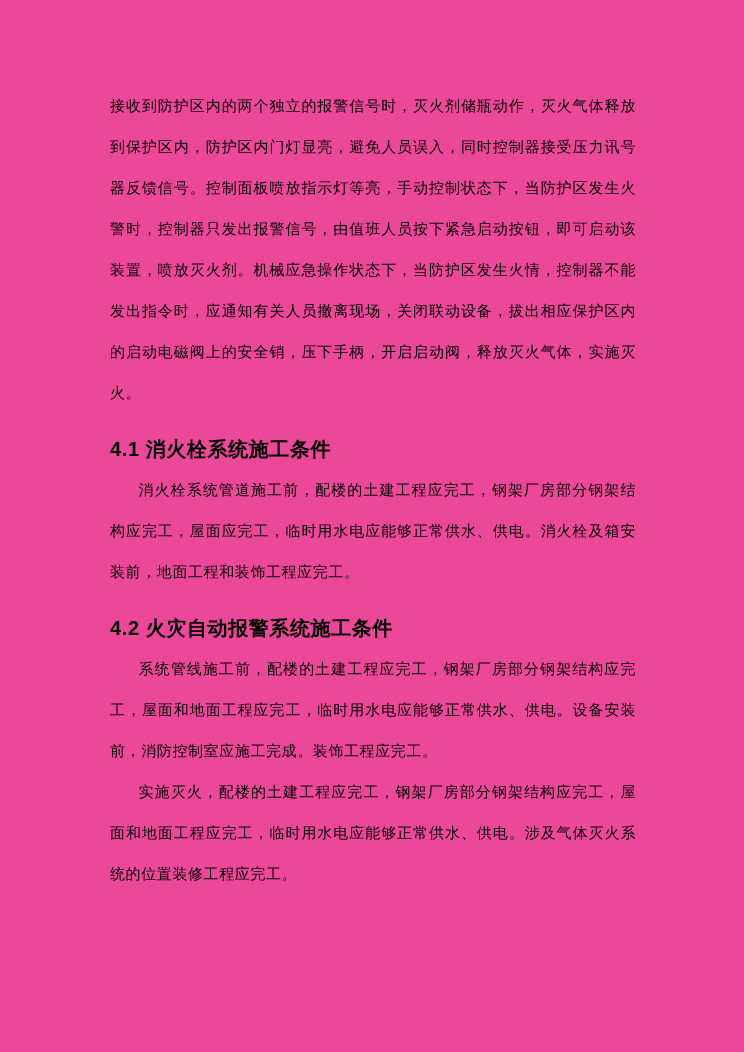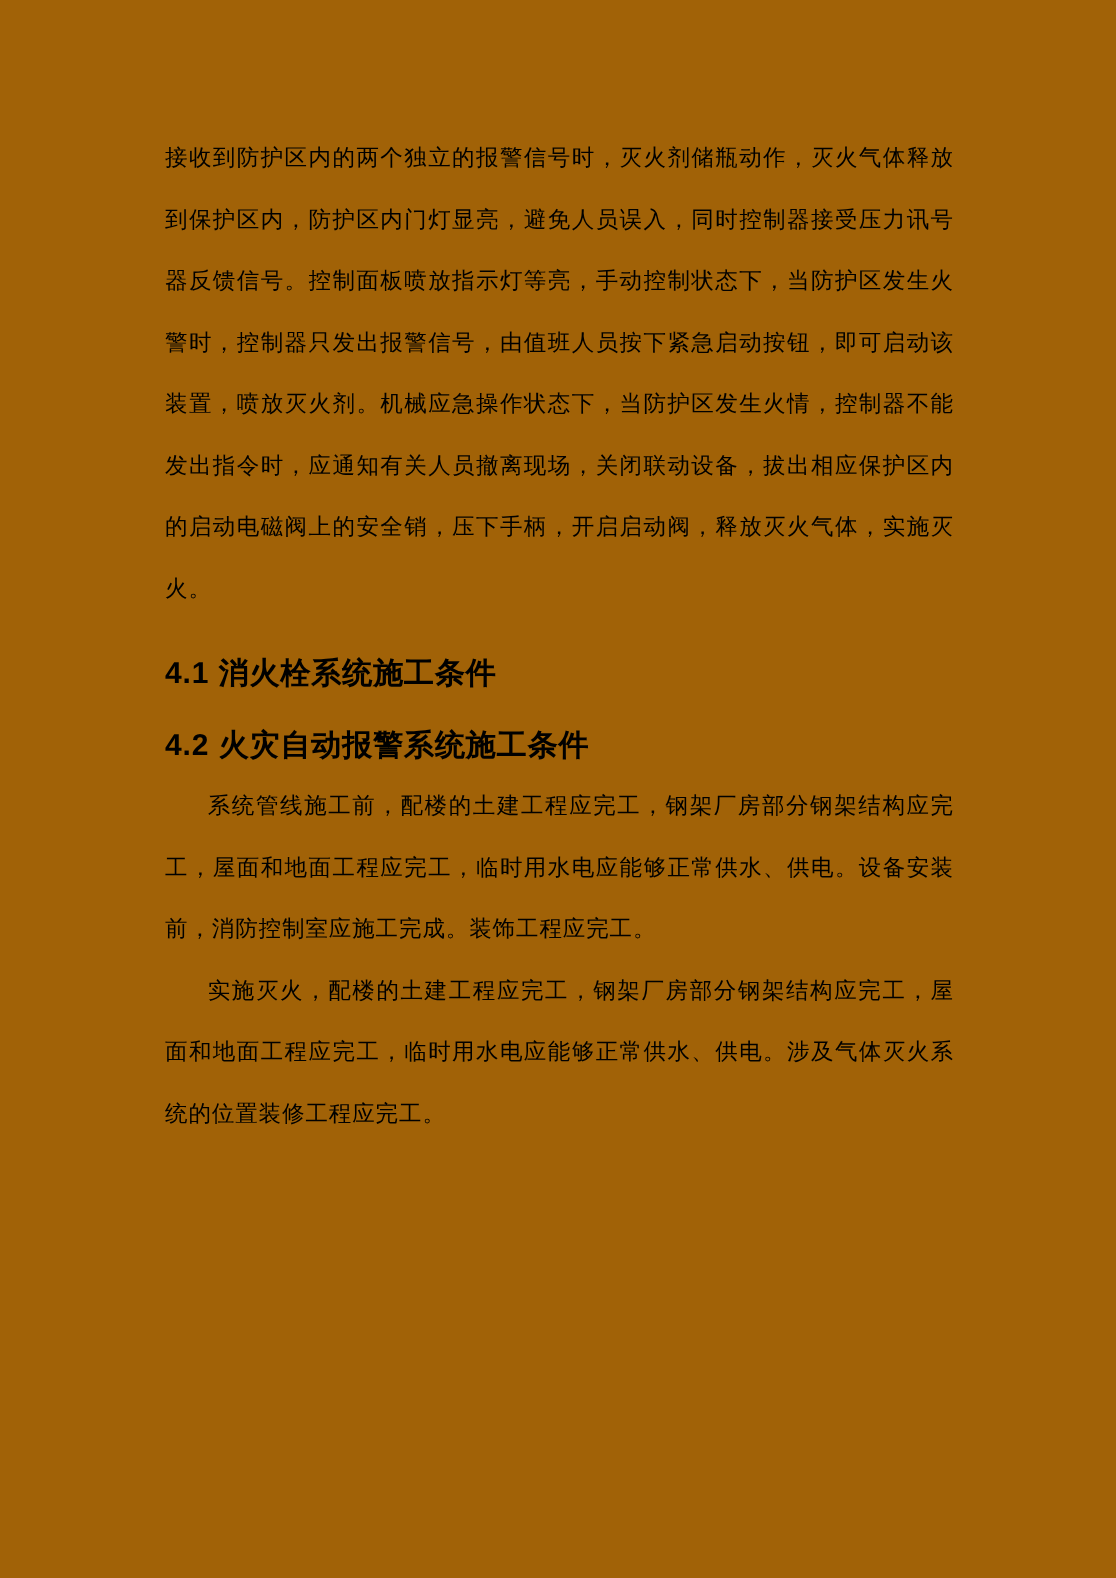--- a/index.html
+++ b/index.html
@@ -11,21 +11,21 @@
       width: 744px;
       height: 1052px;
       font-family: "Liberation Serif", "DejaVu Serif", serif;
       color: #000000;
     }
     .page {
       box-sizing: border-box;
       width: 744px;
       height: 1052px;
       padding: 86px 108px 40px 110px;
-      background: #a16207;
+      background: #ec4899;
       overflow: hidden;
     }
     .para {
       font-size: 15px;
       line-height: 41px;
       text-align: justify;
       text-justify: inter-ideograph;
       letter-spacing: 0.6px;
       margin: 0;
       word-break: break-all;
@@ -53,20 +53,21 @@
 </head>
 <body>
 
 <div class="page">
 
   <p class="para">接收到防护区内的两个独立的报警信号时，灭火剂储瓶动作，灭火气体释放到保护区内，防护区内门灯显亮，避免人员误入，同时控制器接受压力讯号器反馈信号。控制面板喷放指示灯等亮，手动控制状态下，当防护区发生火警时，控制器只发出报警信号，由值班人员按下紧急启动按钮，即可启动该装置，喷放灭火剂。机械应急操作状态下，当防护区发生火情，控制器不能发出指令时，应通知有关人员撤离现场，关闭联动设备，拔出相应保护区内的启动电磁阀上的安全销，压下手柄，开启启动阀，释放灭火气体，实施灭火。</p>
 
 
   <h2 class="h-sub">4.1 消火栓系统施工条件</h2>
 
+  <p class="para indent">消火栓系统管道施工前，配楼的土建工程应完工，钢架厂房部分钢架结构应完工，屋面应完工，临时用水电应能够正常供水、供电。消火栓及箱安装前，地面工程和装饰工程应完工。</p>
 
   <h2 class="h-sub">4.2 火灾自动报警系统施工条件</h2>
 
   <p class="para indent">系统管线施工前，配楼的土建工程应完工，钢架厂房部分钢架结构应完工，屋面和地面工程应完工，临时用水电应能够正常供水、供电。设备安装前，消防控制室应施工完成。装饰工程应完工。</p>
 
 
   <p class="para indent">实施灭火，配楼的土建工程应完工，钢架厂房部分钢架结构应完工，屋面和地面工程应完工，临时用水电应能够正常供水、供电。涉及气体灭火系统的位置装修工程应完工。</p>
 
 </div>
 

